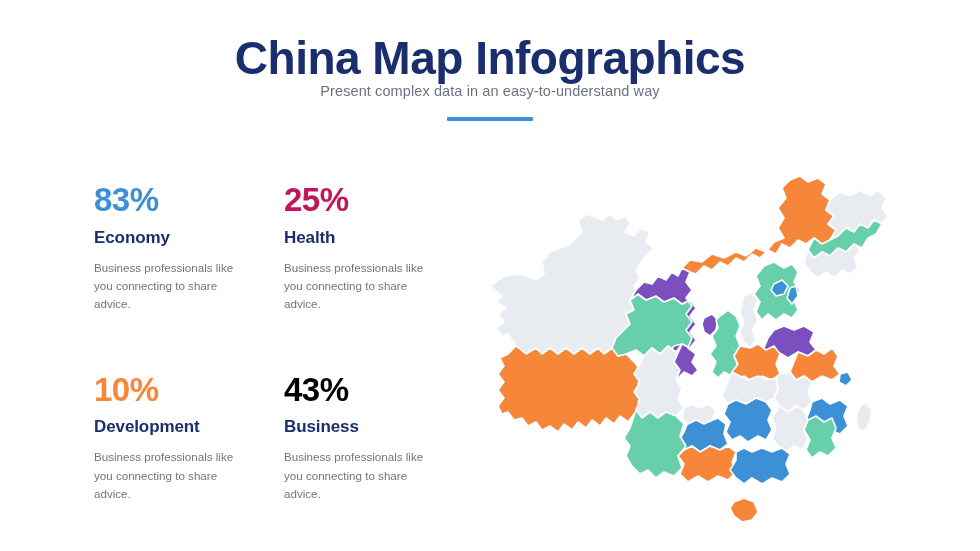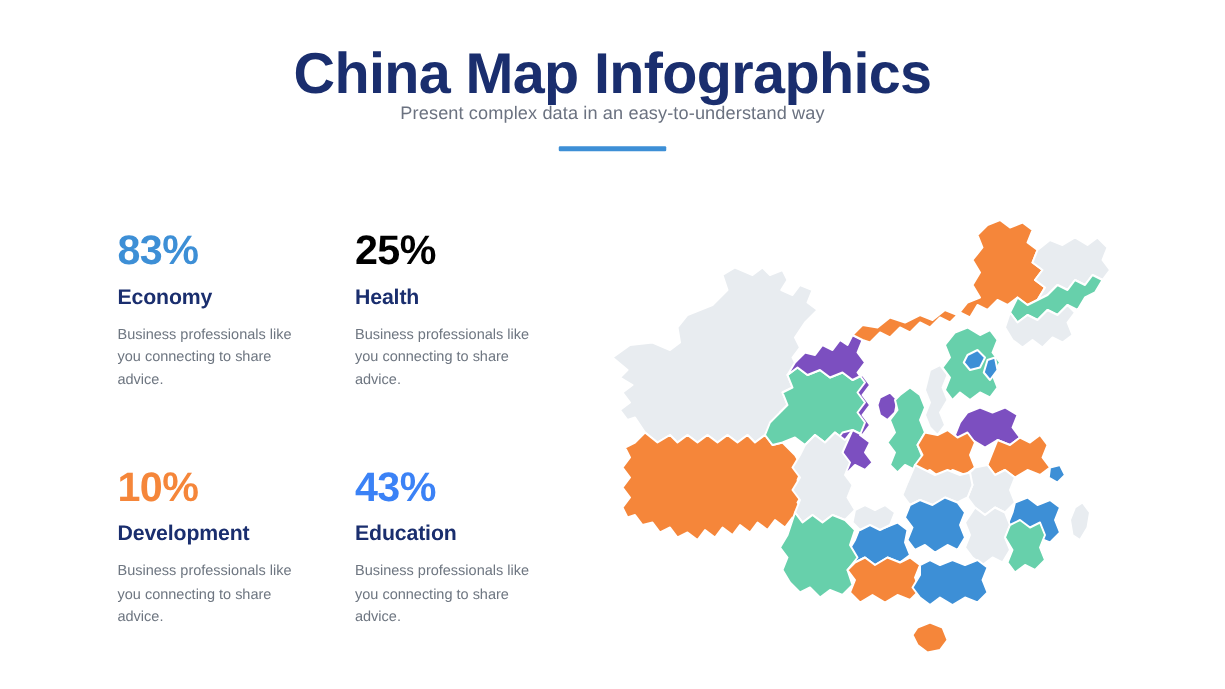--- a/index.html
+++ b/index.html
@@ -88,35 +88,35 @@
 
   <div class="stats">
 
     <div class="stats-row">
       <div class="stat">
         <div class="stat-value" style="color: rgb(61, 143, 214);">83%</div>
         <div class="stat-label">Economy</div>
         <div class="stat-desc">Business professionals like you connecting to share advice.</div>
       </div>
       <div class="stat">
-        <div class="stat-value" style="color: #000000;">25%</div>
+        <div class="stat-value" style="color: #be185d;">25%</div>
         <div class="stat-label">Health</div>
         <div class="stat-desc">Business professionals like you connecting to share advice.</div>
       </div>
     </div>
 
     <div class="stats-row">
       <div class="stat">
         <div class="stat-value" style="color: rgb(245, 134, 58);">10%</div>
         <div class="stat-label">Development</div>
         <div class="stat-desc">Business professionals like you connecting to share advice.</div>
       </div>
       <div class="stat">
-        <div class="stat-value" style="color: #3b82f6;">43%</div>
-        <div class="stat-label">Education</div>
+        <div class="stat-value" style="color: #000000;">43%</div>
+        <div class="stat-label">Business</div>
         <div class="stat-desc">Business professionals like you connecting to share advice.</div>
       </div>
     </div>
 
   </div>
 
   <div class="map-wrap">
     <svg viewBox="0 0 500 393" xmlns="http://www.w3.org/2000/svg">
 
       <path d="M12,128 L26,118 L44,116 L58,122 L66,116 L64,104 L72,94 L92,86 L104,74 L100,62 L110,56 L124,62 L132,56 L138,62 L148,58 L152,66 L147,74 L156,78 L162,70 L172,74 L168,84 L176,90 L166,100 L158,112 L162,120 L156,128 L160,136 L152,142 L156,152 L148,156 L152,166 L146,172 L150,182 L144,186 L148,196 L140,198 L134,190 L126,196 L120,190 L112,196 L104,190 L96,196 L88,190 L80,196 L72,190 L64,196 L58,190 L48,196 L38,188 L30,176 L24,178 L18,170 L26,164 L20,156 L28,150 L18,144 L24,138 L12,128 Z" fill="#E8ECF0"></path>

